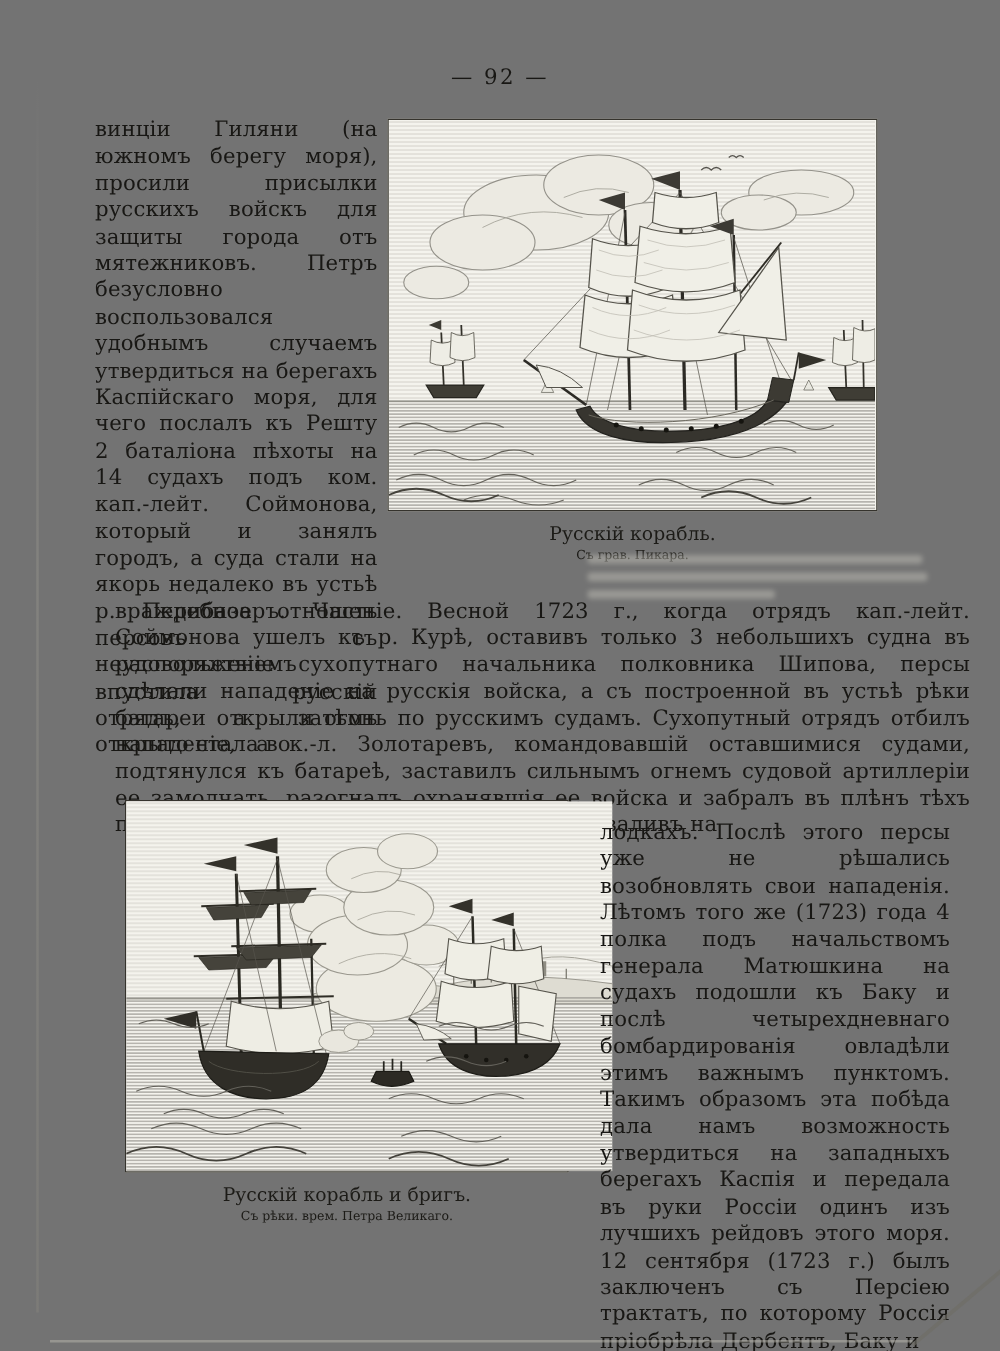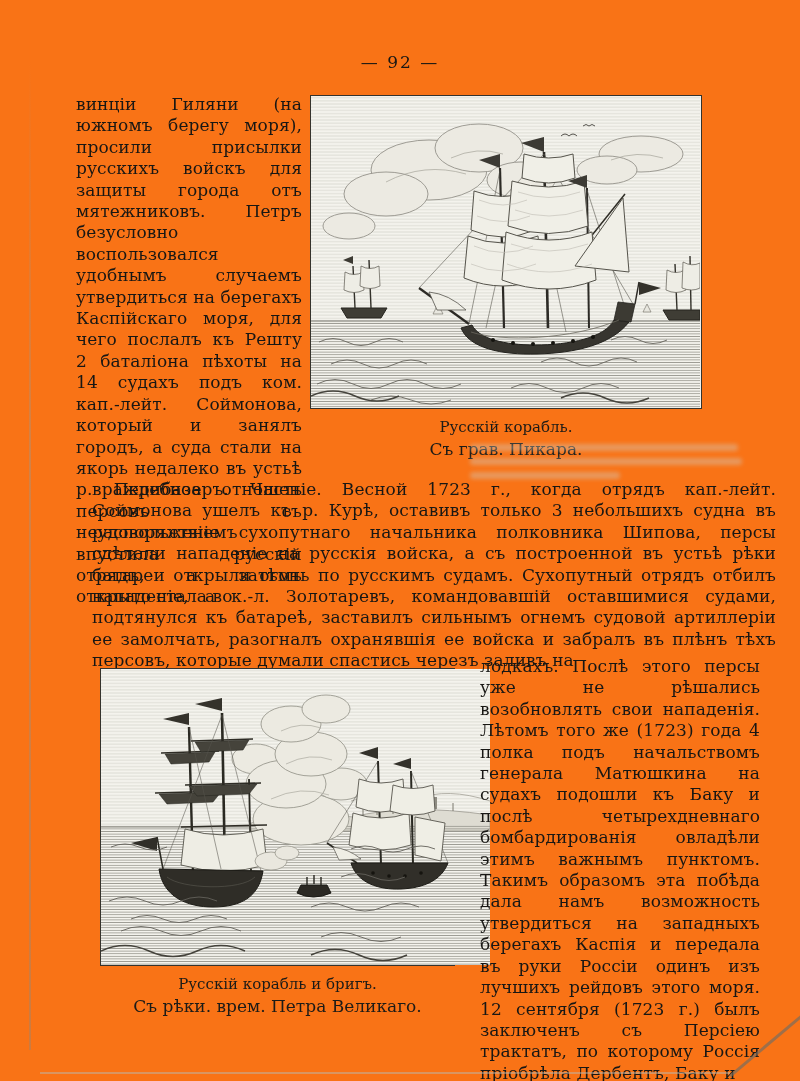--- a/index.html
+++ b/index.html
@@ -1,42 +1,42 @@
 <!DOCTYPE html>
 <html><head>
 <meta charset="utf-8">
 <style>
   html, body { margin:0; padding:0; background:#d8d7d2; }
   .scan {
     position:relative; width:800px; height:1081px; overflow:hidden;
-    background:#f97316;
+    background:#737373;
     font-family:"DejaVu Serif","Liberation Serif",serif;
     color:#181714;
   }
   .page-number {
     position:absolute; top:52px; left:0; width:100%;
     text-align:center; font-size:17px; letter-spacing:2px;
   }
   .body-text {
     font-size:17px; line-height:21.4px; text-align:justify;
     letter-spacing:0.1px;
     margin-left:12px;
   }
   .col-left  { position:absolute; left:64px;  top:94px;  width:226px; }
   .mid-text  { position:absolute; left:80px;  top:479px; width:684px; }
   .col-right { position:absolute; left:468px; top:656px; width:280px; }
 
   figure { margin:0; position:absolute; }
   .fig-top    { left:310px; top:95px;  width:392px; }
-  .fig-bottom { left:64px;  top:668px; width:355px;padding-left:36px; }
+  .fig-bottom { left:64px;  top:640px; width:355px;padding-left:36px; }
   .engraving { border:1.5px solid #35332d; background:#f3f2ec; }
   .engraving svg { display:block; }
   figcaption { text-align:center; margin-top:9px; color:#1c1b17; }
   .caption-title  { font-size:15px; }
-  .caption-credit { font-size:17px; margin-top:3px; }
+  .caption-credit { font-size:10px; margin-top:3px; }
 
   .ghost {
     position:absolute; background:#cfcdc3; opacity:.42;
     filter:blur(2px); height:7px; border-radius:3px;
   }
   .edge-left {
     position:absolute; left:29px; top:60px; width:2px; height:990px;
     background:linear-gradient(rgba(150,148,140,0), #9a988f 40%, #8a887f);
     opacity:.4;
   }

